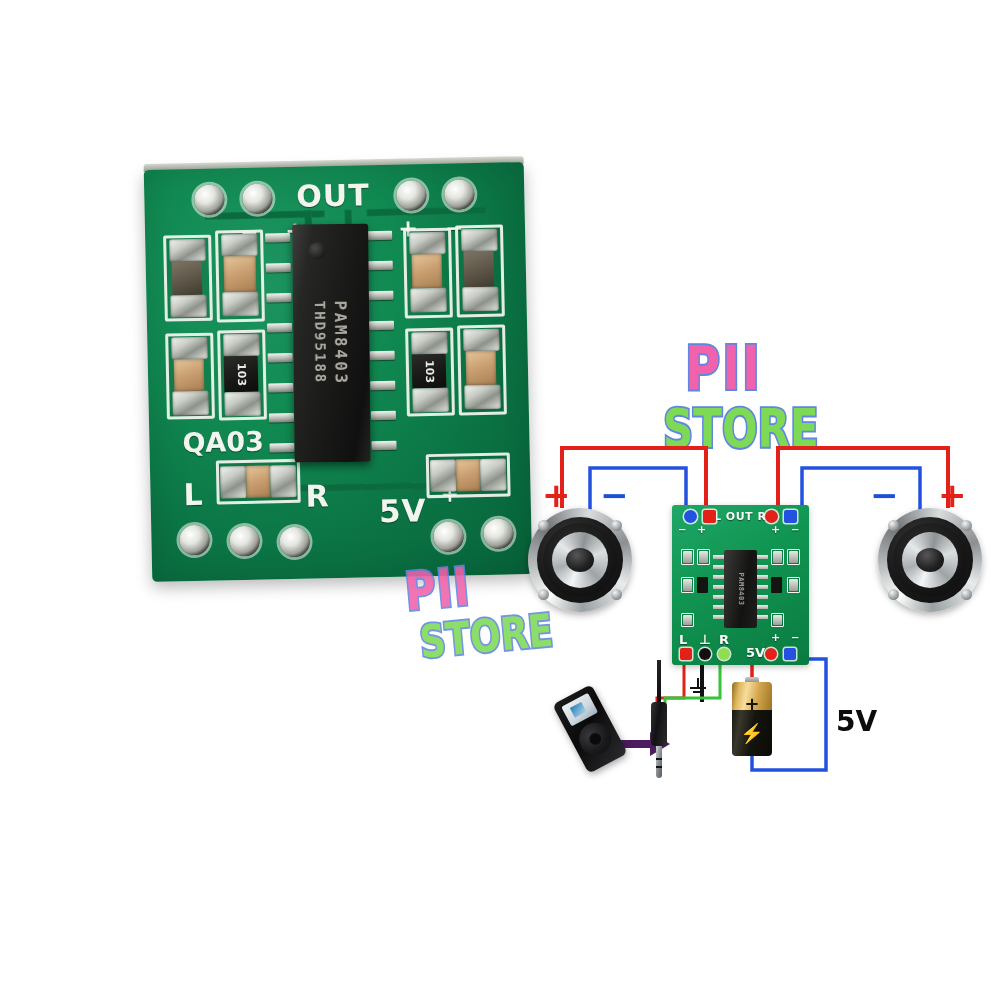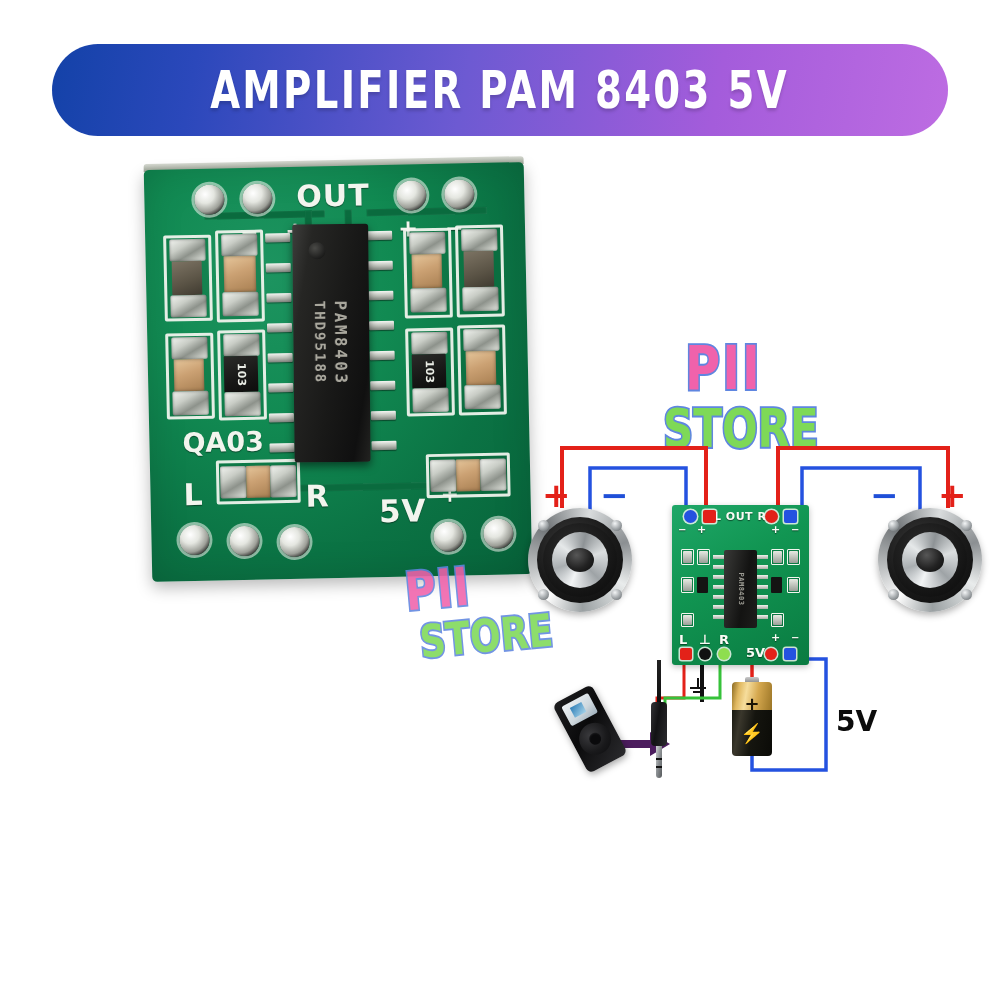--- a/index.html
+++ b/index.html
@@ -318,23 +318,20 @@
   }
   .lbl-plus { color: #e32119; font-size: 34px; }
   .lbl-minus { color: #1f4fd8; font-size: 34px; }
   .lbl-5v { color: #0c0c0c; font-size: 28px; }
 </style>
 </head>
 <body>
 
 <div class="page">
 
-  <div class="banner">
-    <div class="banner-title">AMPLIFIER PAM 8403 5V</div>
-  </div>
 
   <div class="pcb-photo">
     <div class="pcb-edge-top"></div>
     <div class="pcb-body"></div>
 
     <div class="trace" style="left:60px;top:44px;width:120px;height:7px;"></div>
     <div class="trace" style="left:222px;top:44px;width:120px;height:7px;"></div>
     <div class="trace" style="left:160px;top:44px;width:7px;height:26px;"></div>
     <div class="trace" style="left:200px;top:44px;width:7px;height:26px;"></div>
     <div class="trace" style="left:100px;top:318px;width:190px;height:7px;"></div>

